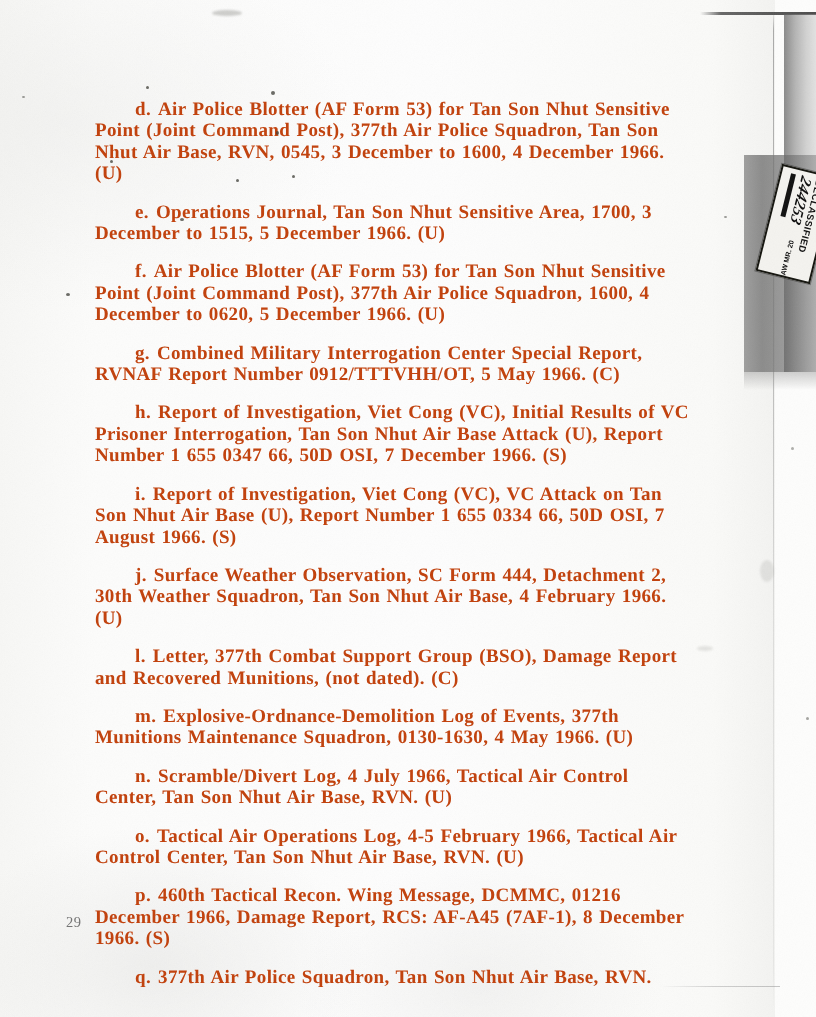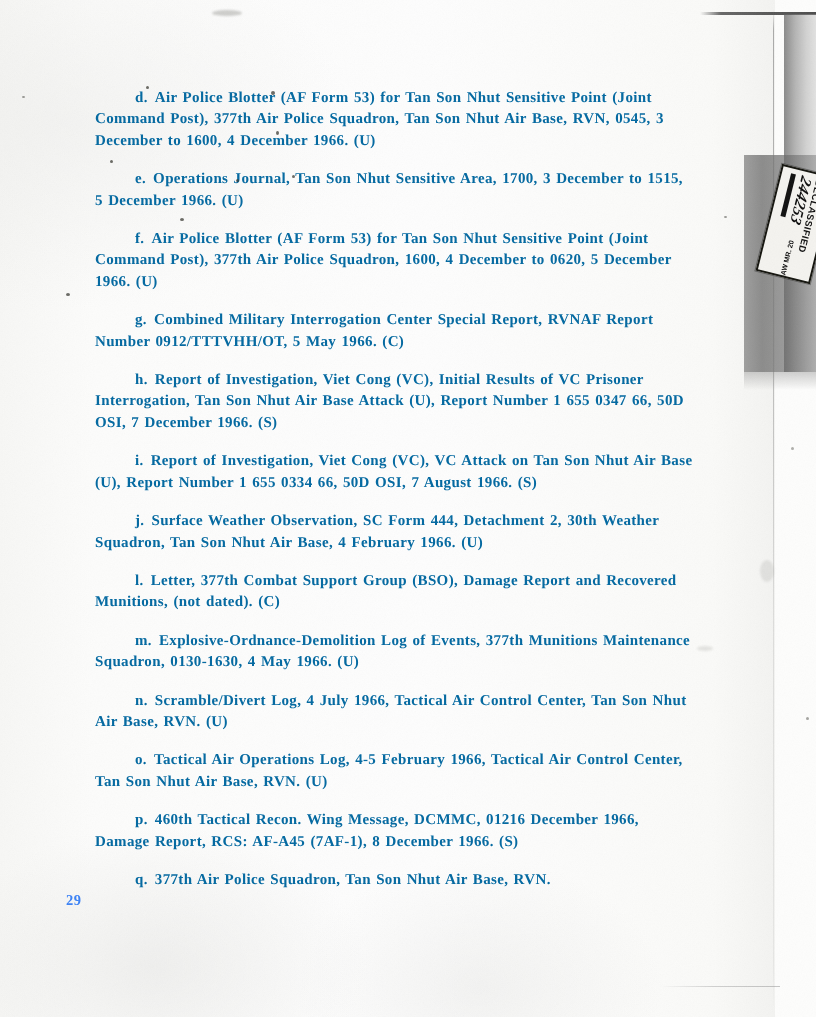--- a/index.html
+++ b/index.html
@@ -149,41 +149,41 @@
   }
 
   
   .content {
     position: absolute;
     left: 95px;
     top: 88px;
     width: 600px;
   }
   .para {
-    font-size: 15px;
+    font-size: 19px;
     font-weight: bold;
     line-height: 21.4px;
-    color: #0369a1;
-    margin: 0 0 17px 0;
+    color: #c2410c;
+    margin: 11px 0 17px 0;
     text-indent: 40px;
     letter-spacing: 0.35px;
     word-spacing: 1.2px;
     font-family: "Liberation Serif", "DejaVu Serif", serif;
     text-rendering: geometricPrecision;
   }
   .para .lbl {
     padding-right: 7px;
   }
   .page-number {
     position: absolute;
     left: 66px;
-    top: 892px;
+    top: 914px;
     font-size: 14.5px;
-    font-weight: bold;
-    color: #3b82f6;
+    font-weight: normal;
+    color: #737373;
     font-family: "Liberation Serif", serif;
     letter-spacing: 0.5px;
   }
 
   
   .speck {
     position: absolute;
     background: #3a3a33;
     border-radius: 50%;
     opacity: 0.75;

